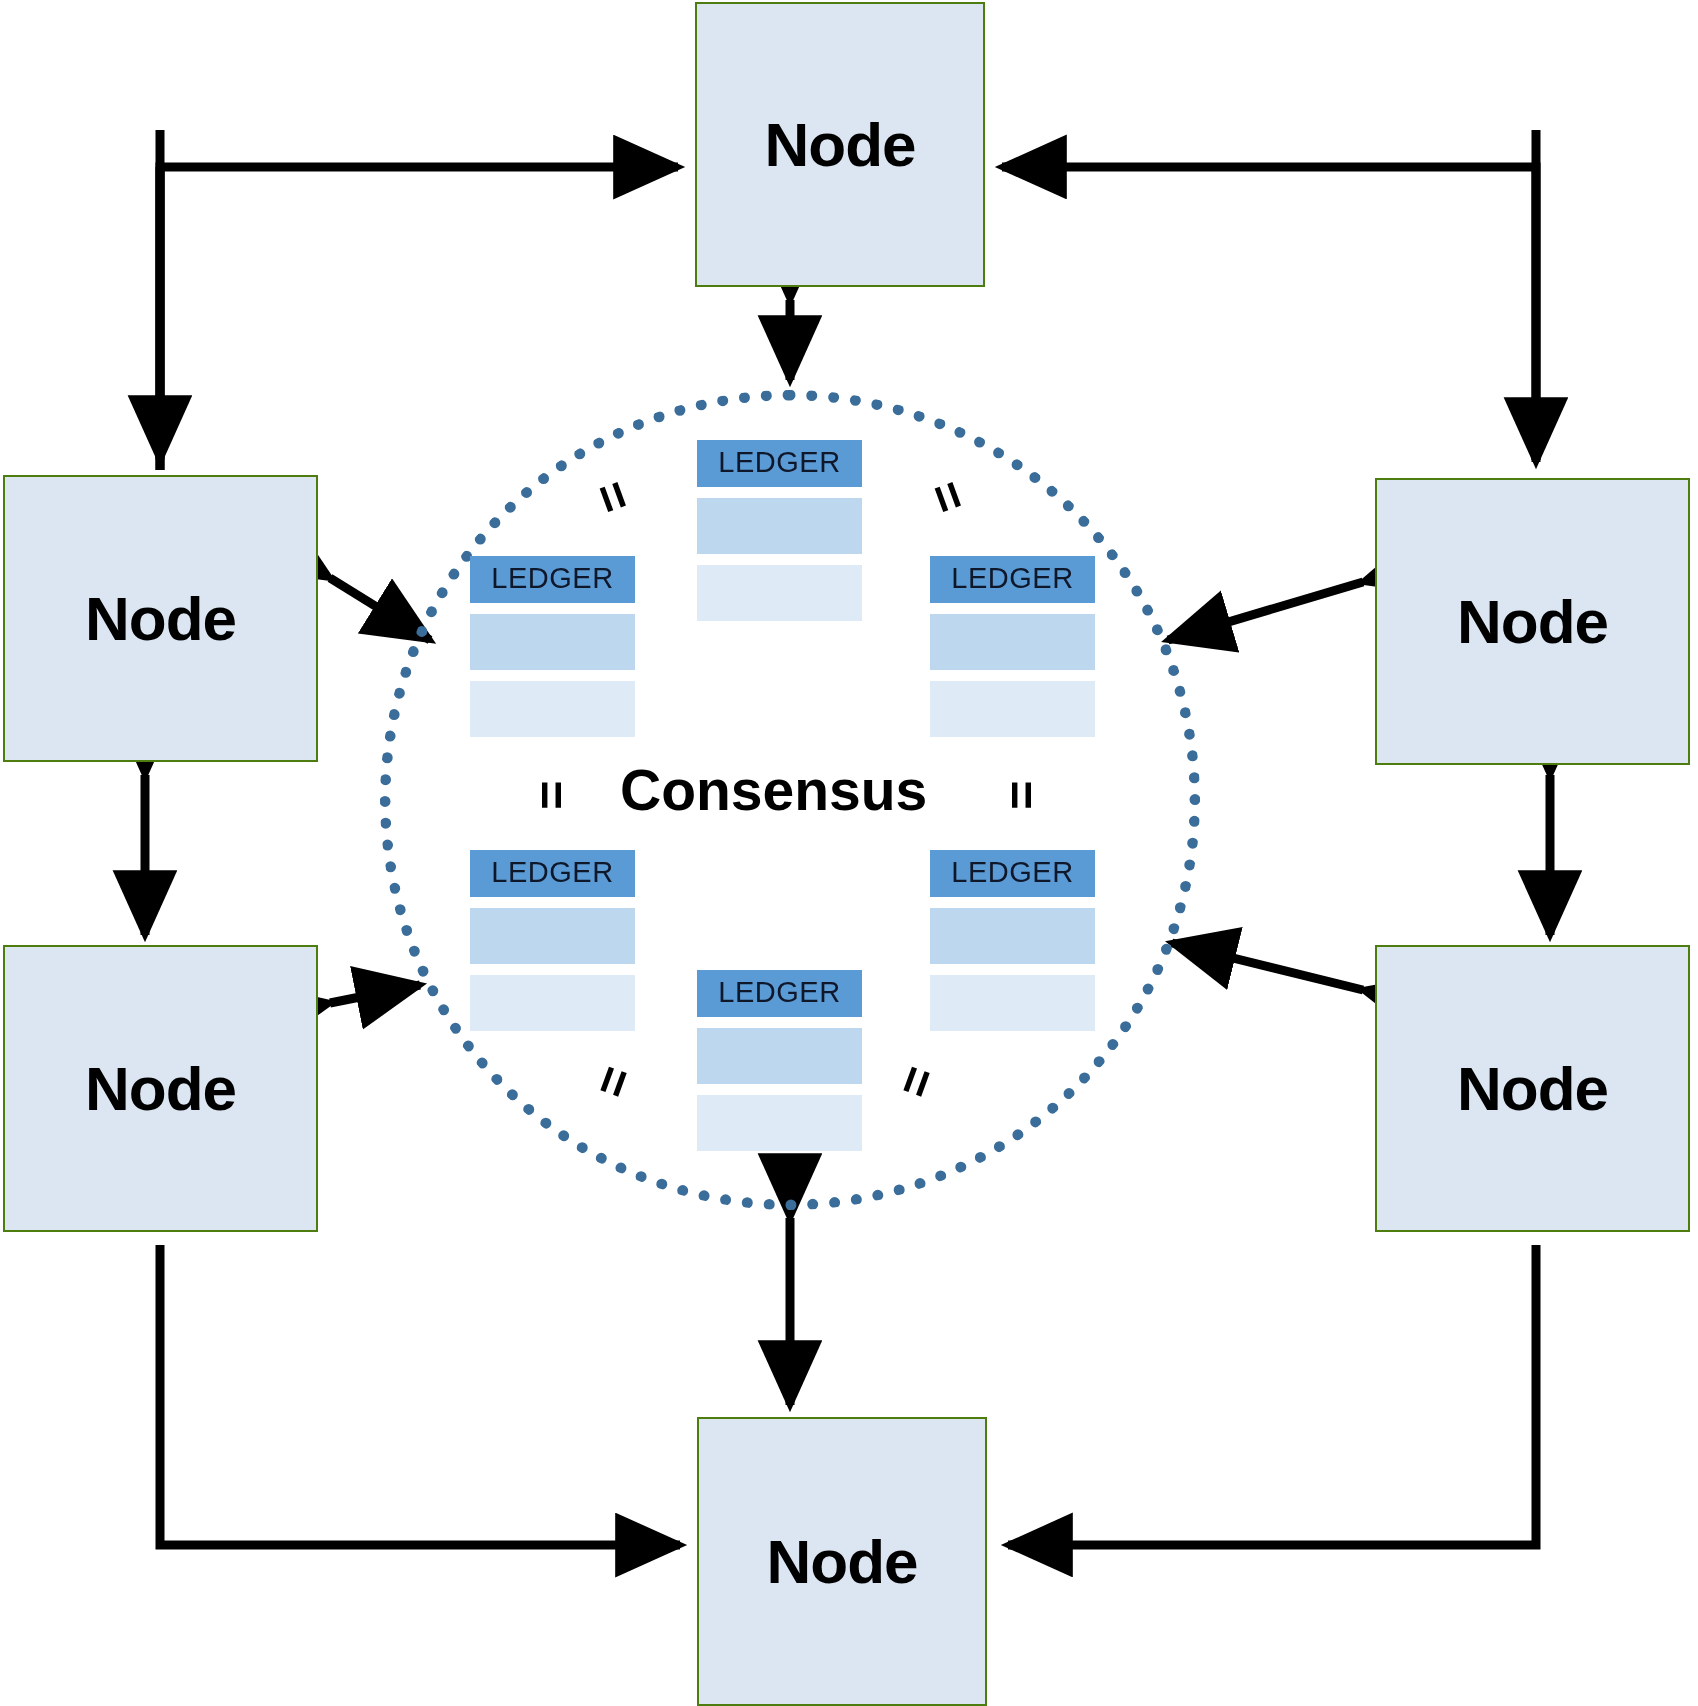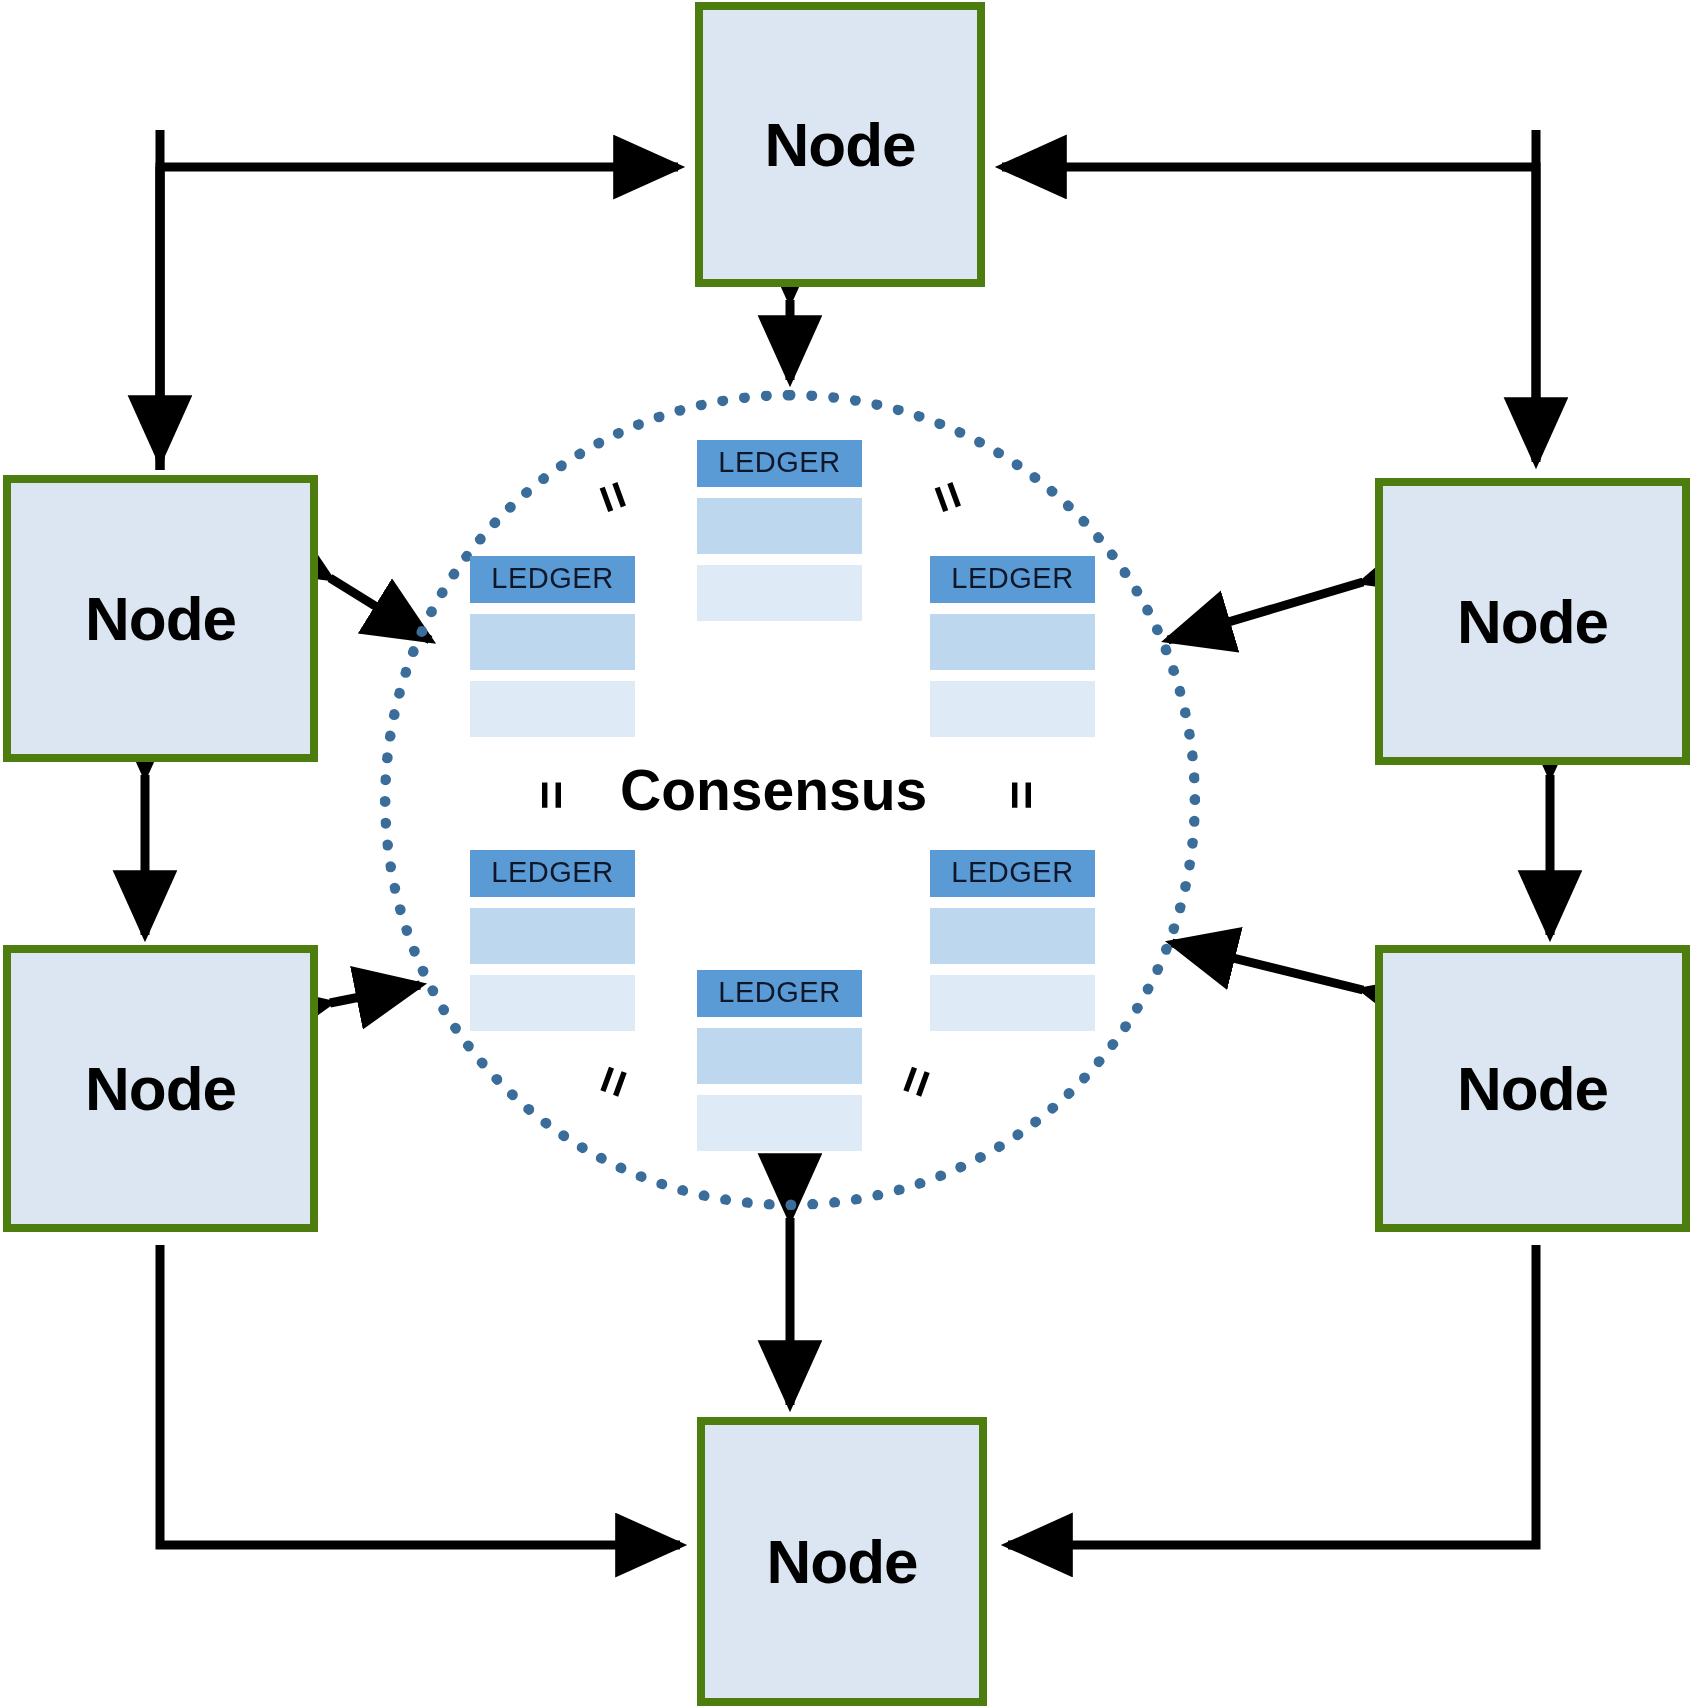--- a/index.html
+++ b/index.html
@@ -16,21 +16,21 @@
     width: 1698px;
     height: 1706px;
     background: #ffffff;
     overflow: hidden;
   }
   
   .node {
     position: absolute;
     box-sizing: border-box;
     background: #dce6f2;
-    border: 8px solid #4d7c0f;
+    border: 2px solid #4d7c0f;
     display: flex;
     align-items: center;
     justify-content: center;
     color: #000000;
     font-family: "Liberation Sans", sans-serif;
     font-weight: bold;
     font-size: 62px;
     letter-spacing: -1px;
     line-height: 1;
   }

